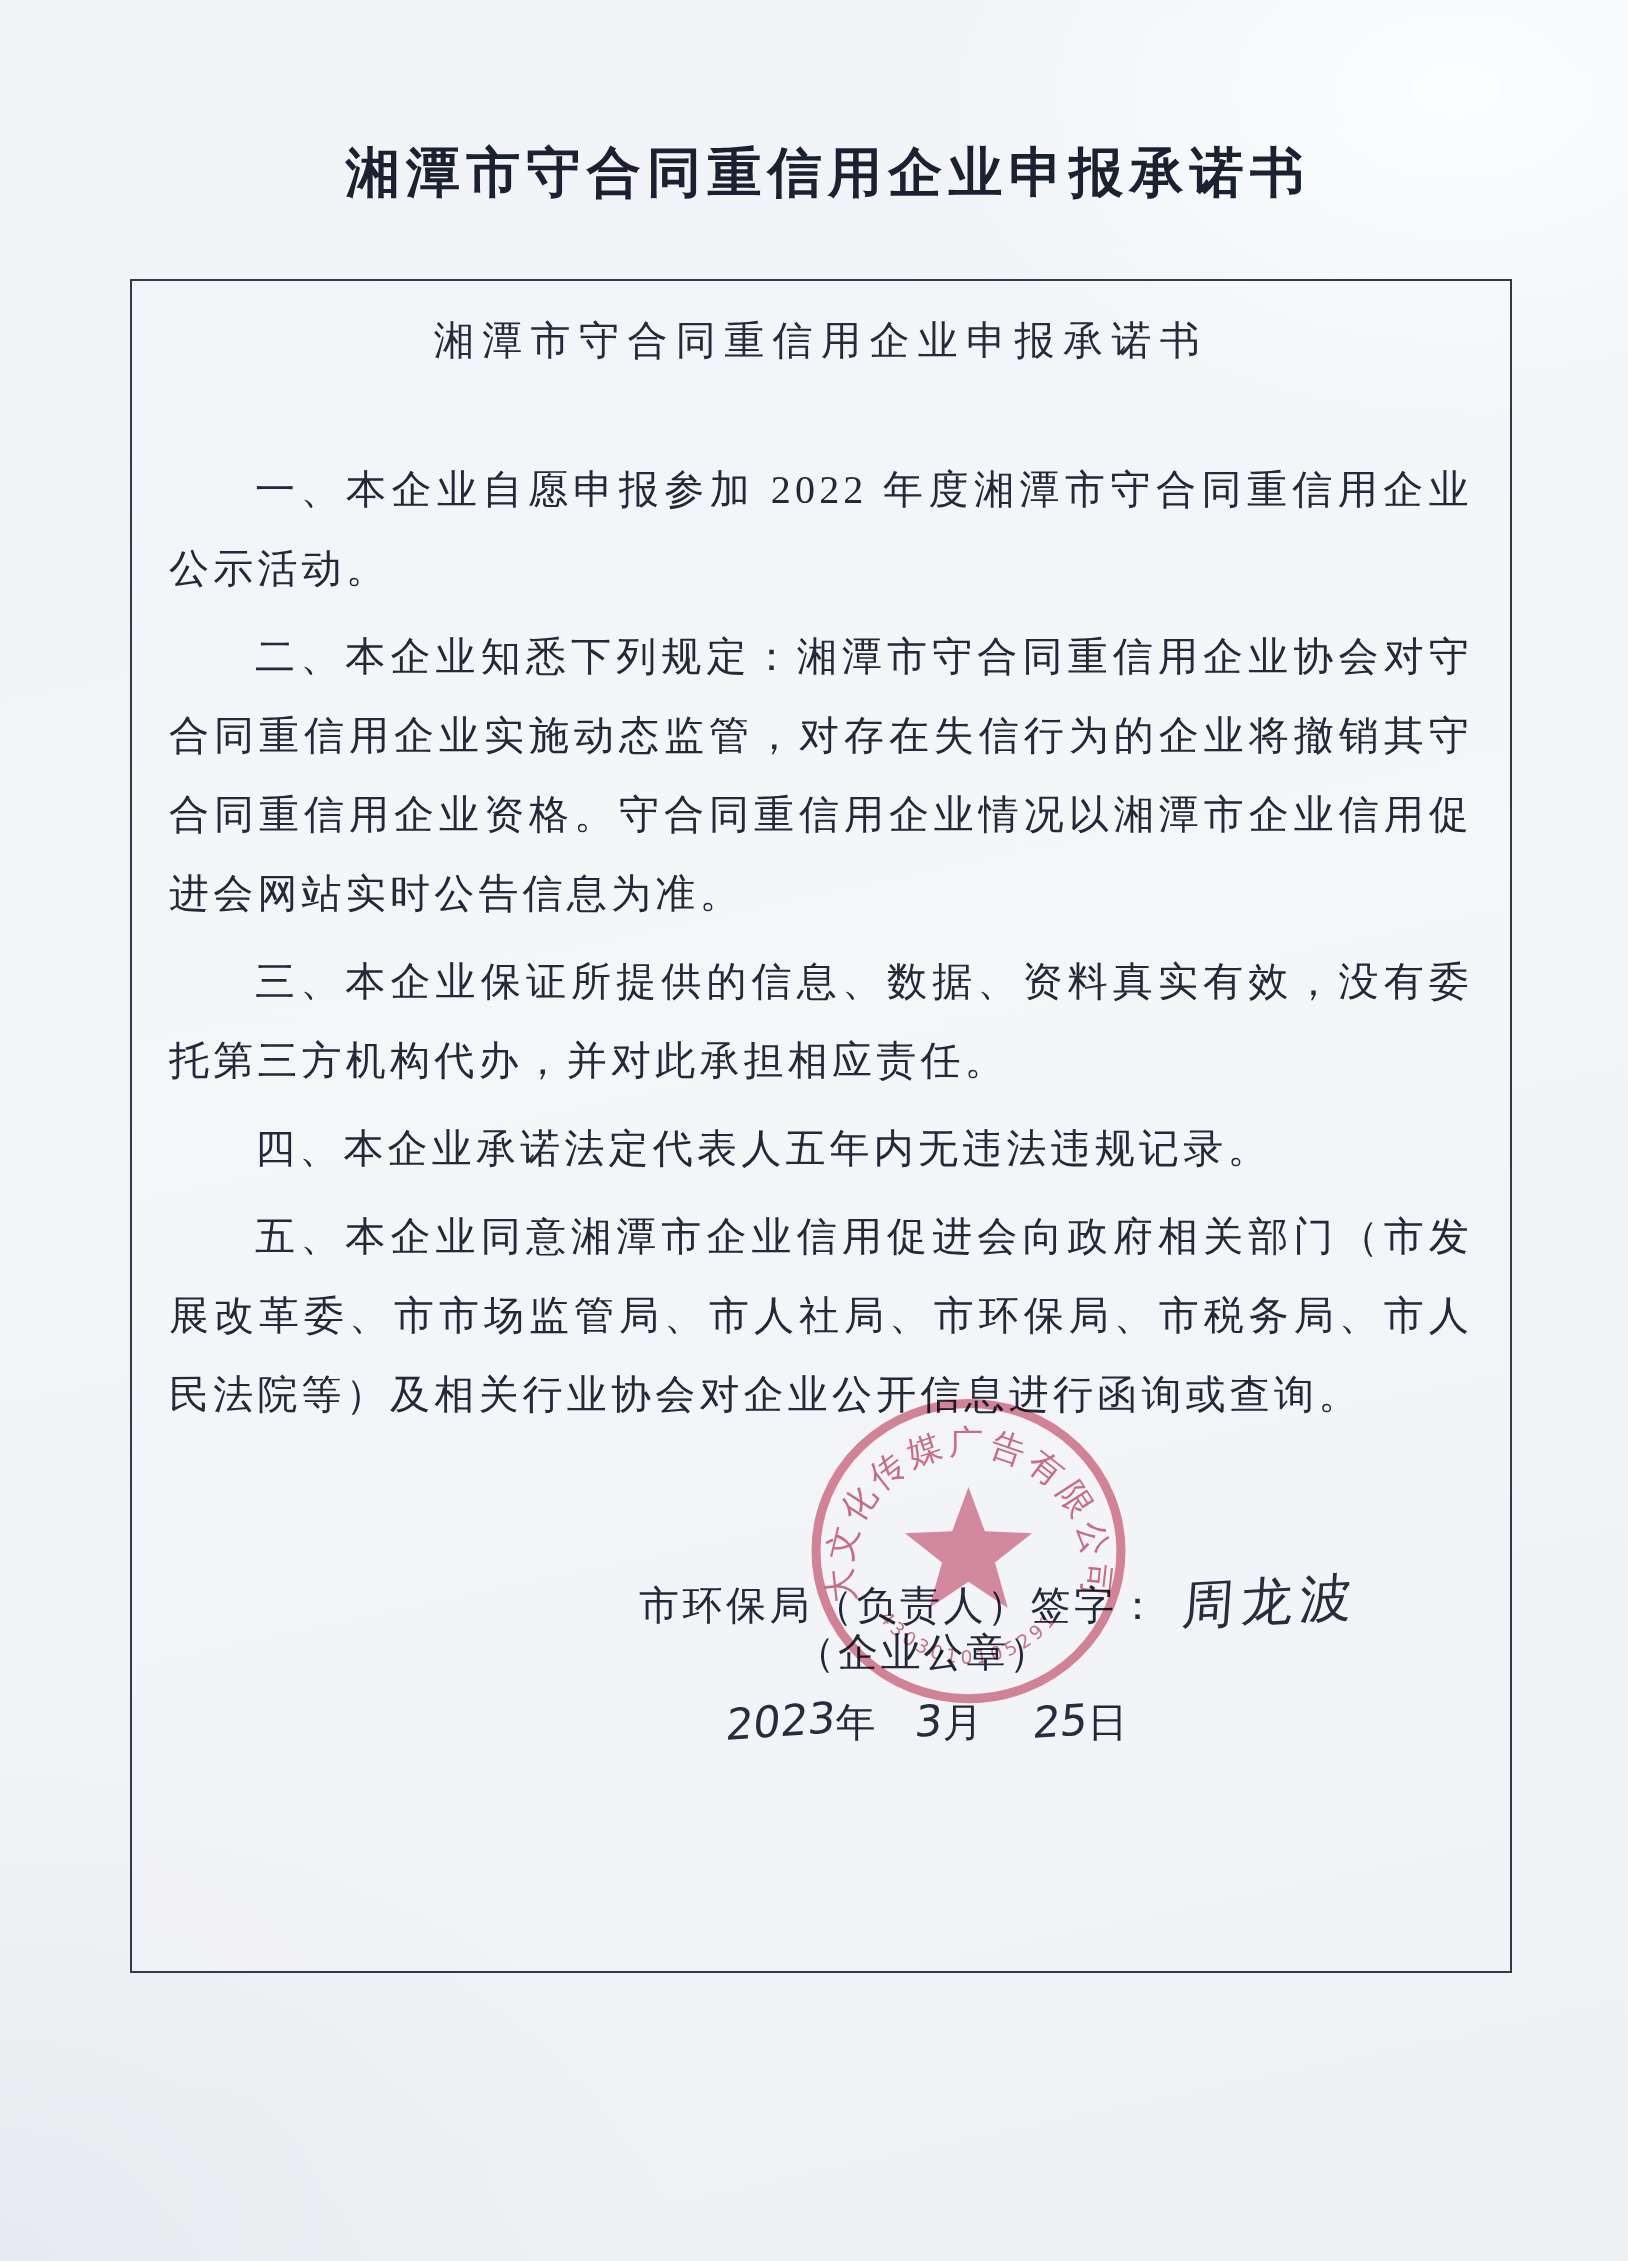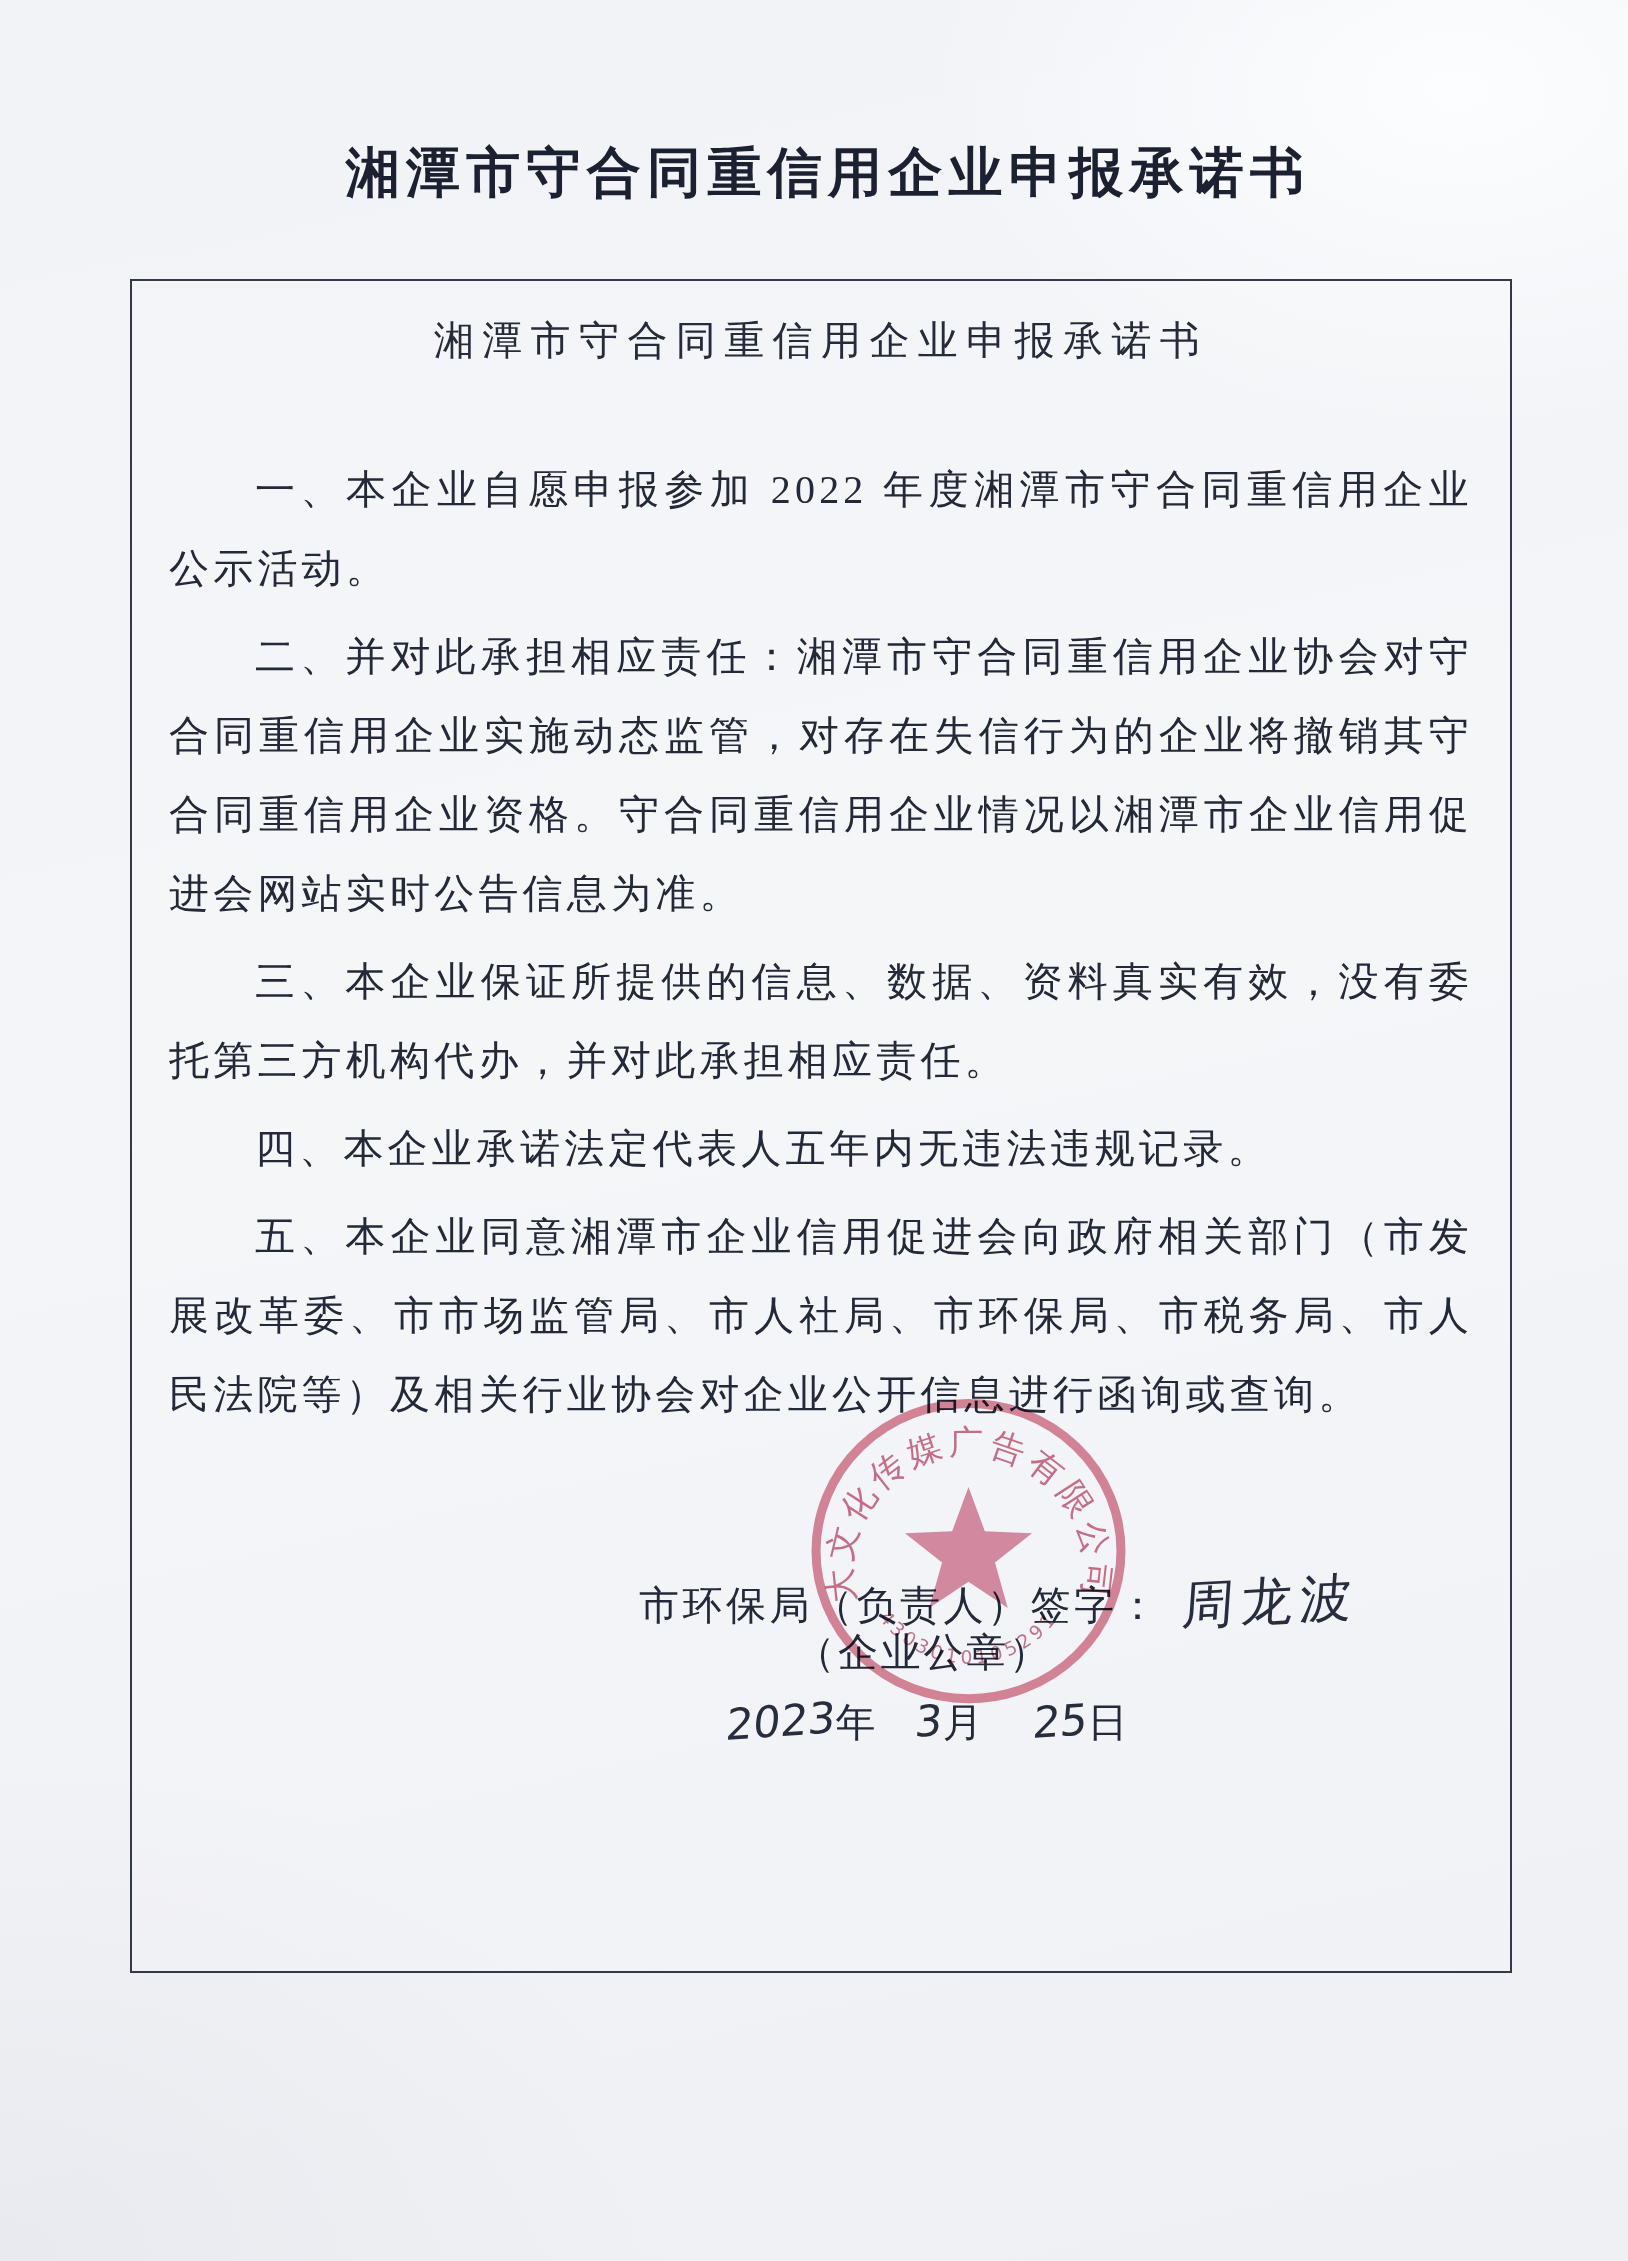--- a/index.html
+++ b/index.html
@@ -101,21 +101,21 @@
 <div class="page">
 
   <div class="main-title">湘潭市守合同重信用企业申报承诺书</div>
 
   <div class="form-box">
 
     <div class="inner-title">湘潭市守合同重信用企业申报承诺书</div>
 
     <div class="body-text">
       <p>一、本企业自愿申报参加 2022 年度湘潭市守合同重信用企业公示活动。</p>
-      <p>二、并对此承担相应责任：湘潭市守合同重信用企业协会对守合同重信用企业实施动态监管，对存在失信行为的企业将撤销其守合同重信用企业资格。守合同重信用企业情况以湘潭市企业信用促进会网站实时公告信息为准。</p>
+      <p>二、本企业知悉下列规定：湘潭市守合同重信用企业协会对守合同重信用企业实施动态监管，对存在失信行为的企业将撤销其守合同重信用企业资格。守合同重信用企业情况以湘潭市企业信用促进会网站实时公告信息为准。</p>
       <p>三、本企业保证所提供的信息、数据、资料真实有效，没有委托第三方机构代办，并对此承担相应责任。</p>
       <p>四、本企业承诺法定代表人五年内无违法违规记录。</p>
       <p>五、本企业同意湘潭市企业信用促进会向政府相关部门（市发展改革委、市市场监管局、市人社局、市环保局、市税务局、市人民法院等）及相关行业协会对企业公开信息进行函询或查询。</p>
     </div>
 
     <div class="sig-row">
       <span>市环保局（负责人）签字：</span><span class="hw hw-name">周龙波</span>
     </div>
 
     <div class="seal-caption">（企业公章）</div>

